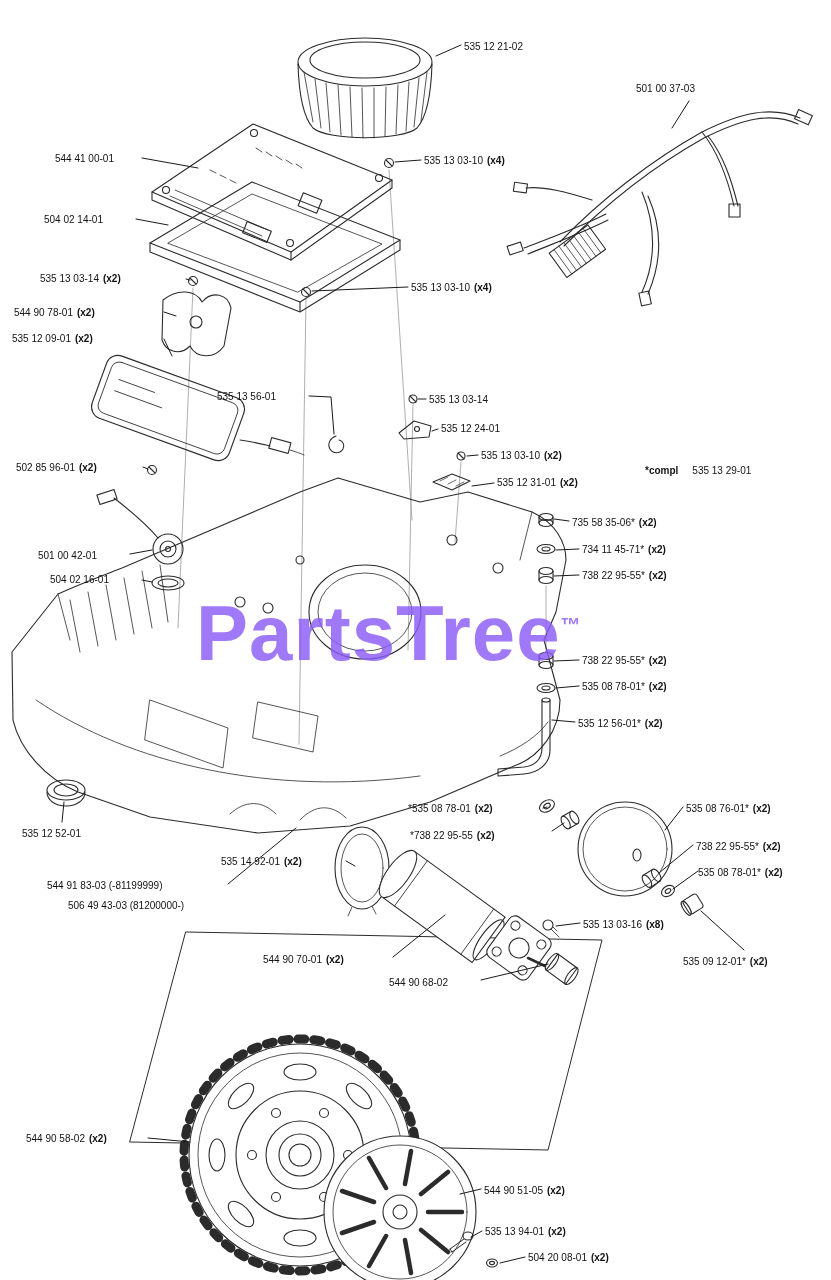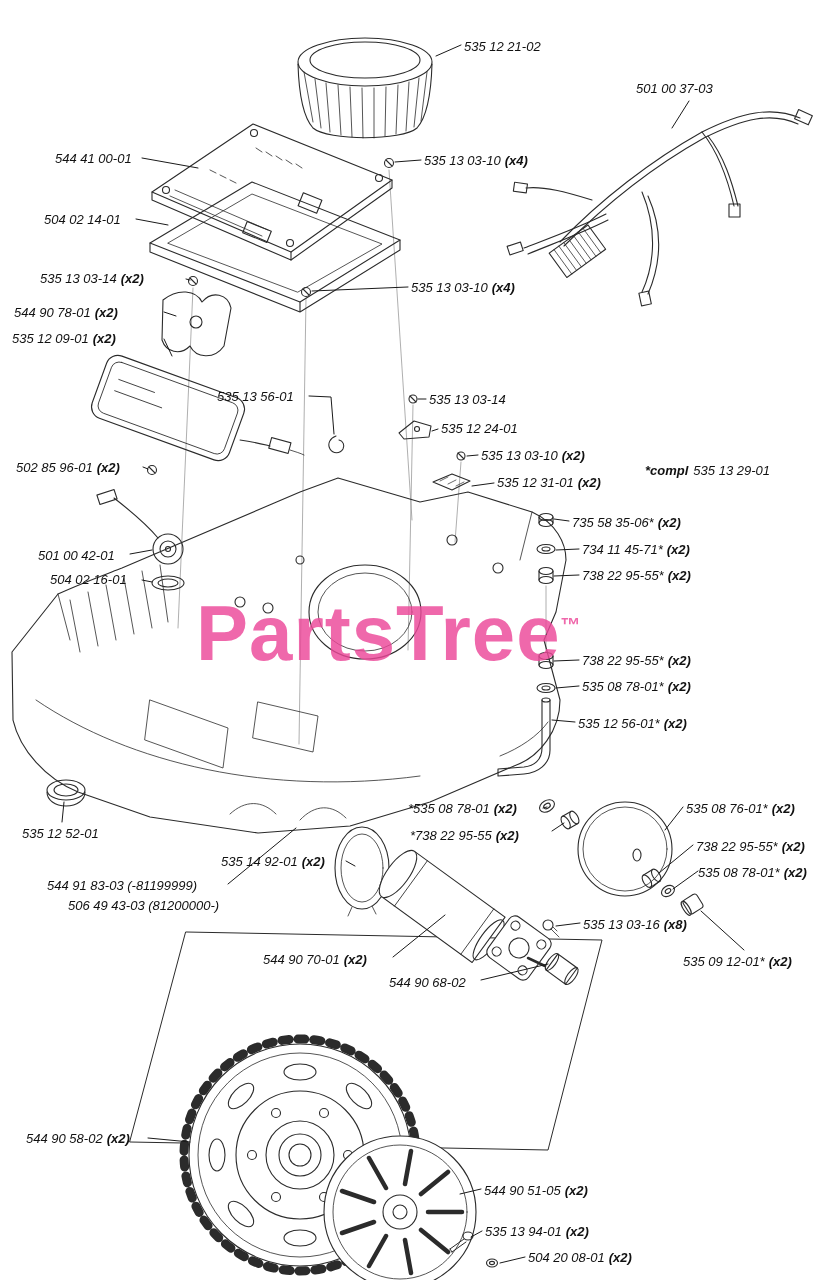--- a/index.html
+++ b/index.html
@@ -1,25 +1,25 @@
 <!DOCTYPE html>
 <html><head>
 <meta charset="utf-8">
 <style>
   * { margin:0; padding:0; box-sizing:border-box; }
   html,body { background:#fff; }
   body { font-family:"Liberation Sans", sans-serif; }
   .canvas { position:relative; width:831px; height:1280px; background:#ffffff; overflow:hidden; }
   svg.diagram { position:absolute; left:0; top:0; }
-  .lbl { position:absolute; font-size:13px; color:#111; white-space:nowrap; line-height:18px;font-style:italic; }
+  .lbl { position:absolute; font-size:10px; color:#111; white-space:nowrap; line-height:18px; }
   .lbl .p { font-weight:normal; }
   .lbl .q { font-weight:bold; margin-left:4px; }
-  .lbl .pre { font-weight:bold; margin-right:5px; }
+  .lbl .pre { font-weight:bold; margin-right:14px; }
   .watermark { position:absolute; left:196px; top:588px; font-size:78px; font-weight:bold;
-               color:#ec4899; opacity:0.82; letter-spacing:1px; pointer-events:none; }
+               color:#8b5cf6; opacity:0.82; letter-spacing:1px; pointer-events:none; }
   .watermark .tm { font-size:20px; vertical-align:28px; font-weight:bold; }
 </style>
 </head>
 <body>
 
 <div class="canvas">
 
   <svg class="diagram" width="831" height="1280" viewBox="0 0 831 1280">
     <g stroke="#2b2b2b" stroke-width="1.1" fill="none" stroke-linecap="round" stroke-linejoin="round">
 

